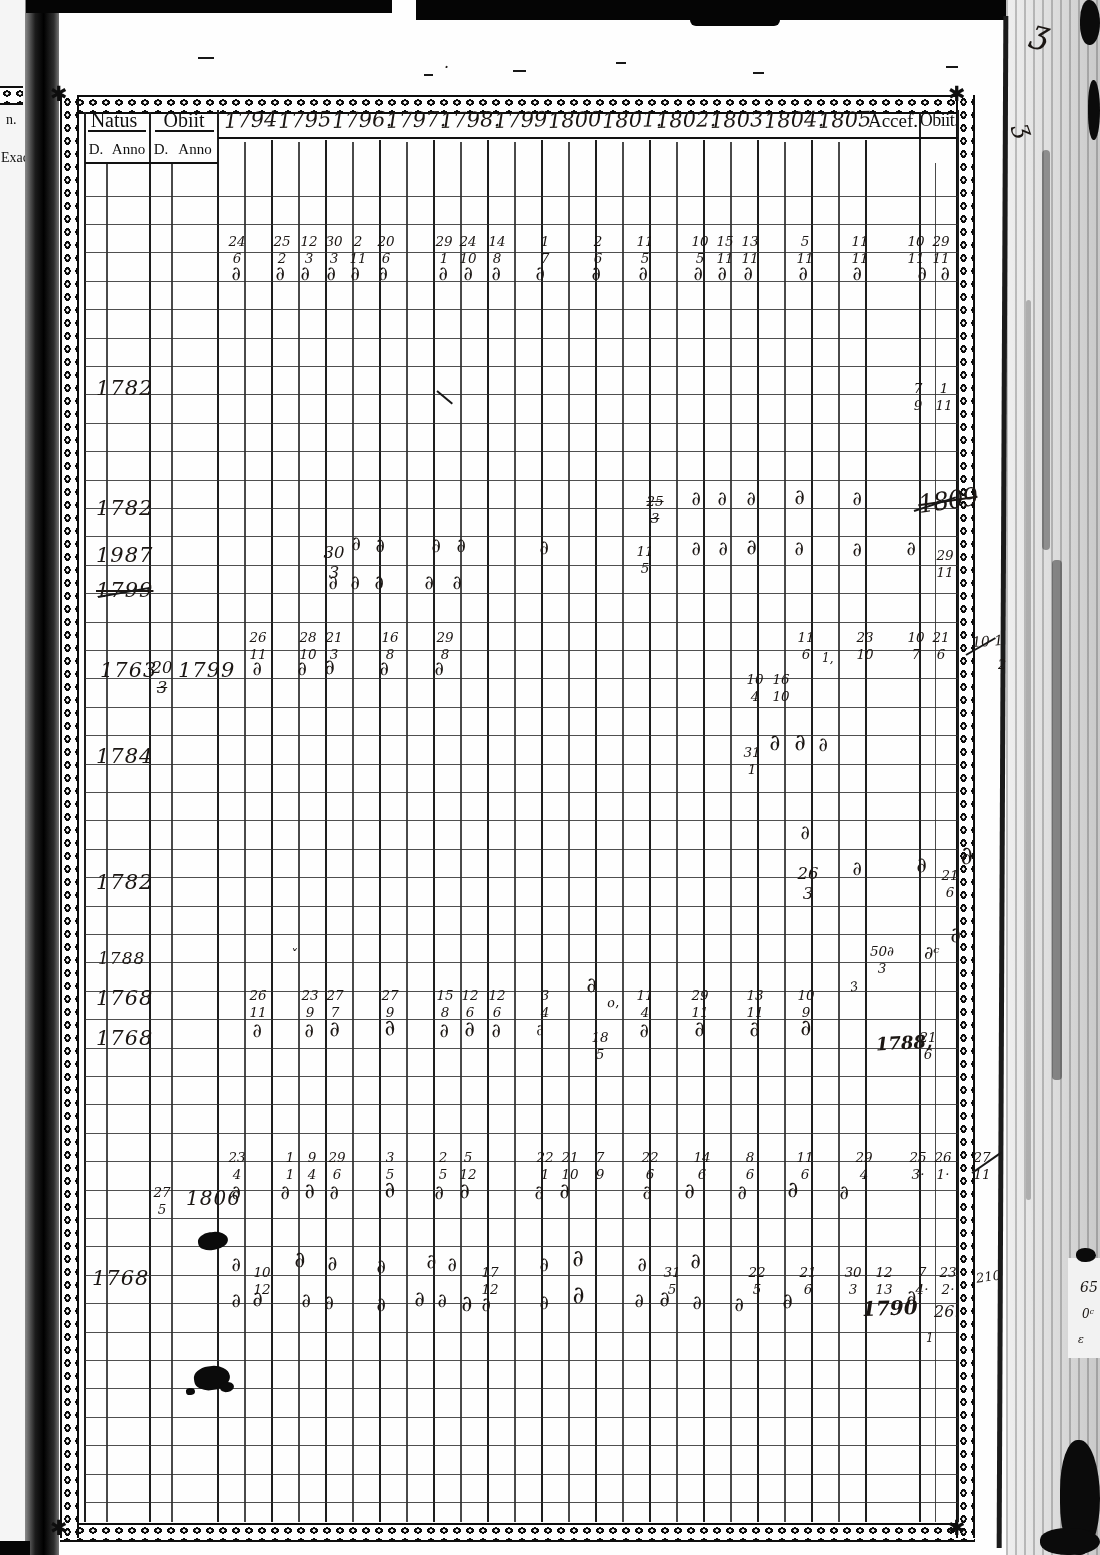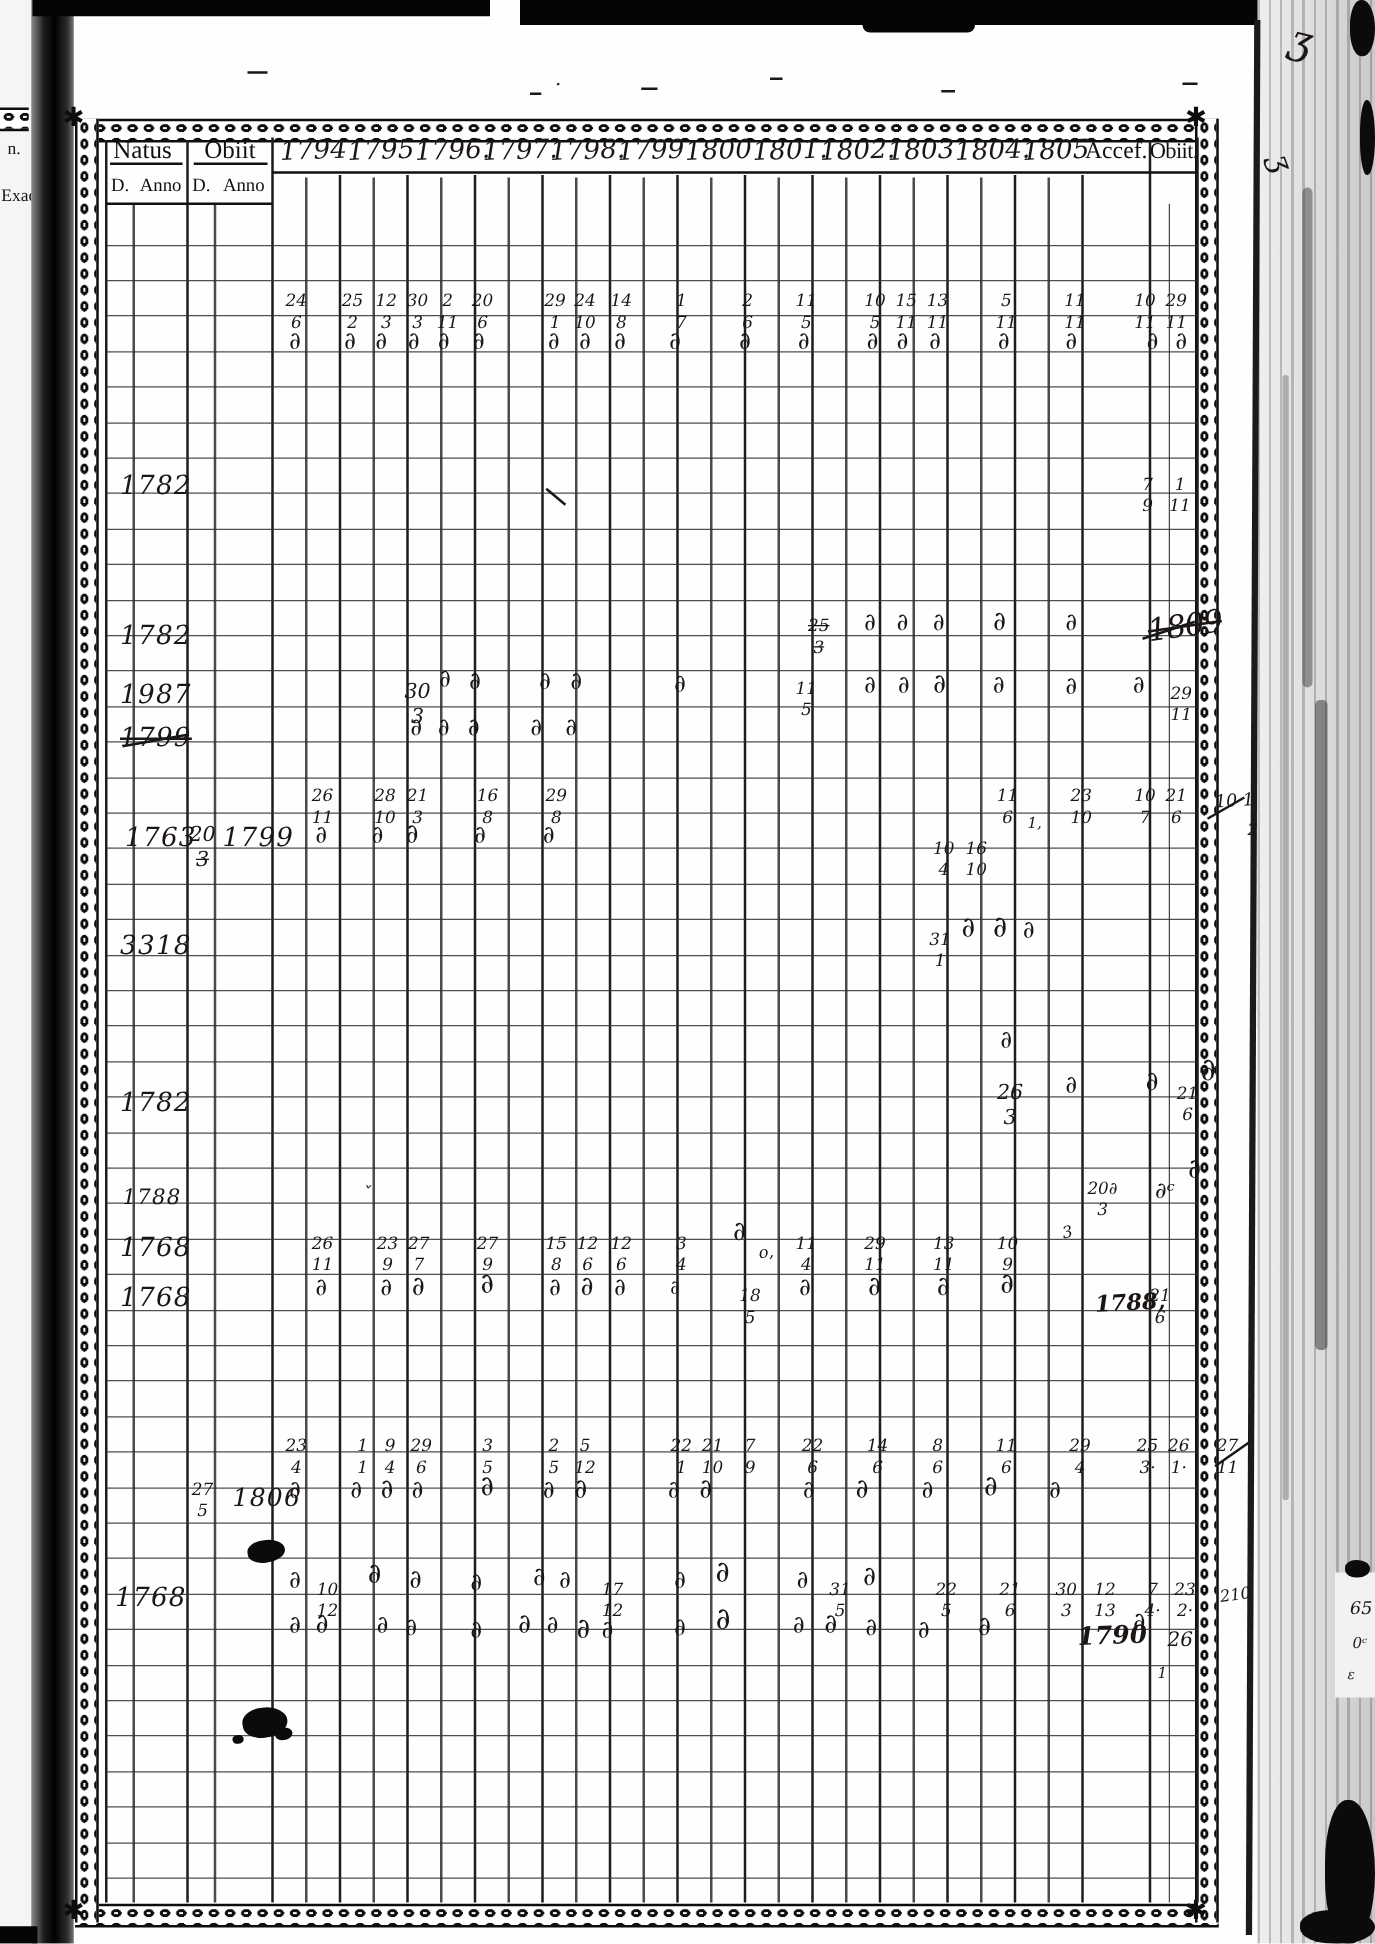--- a/index.html
+++ b/index.html
@@ -396,21 +396,21 @@
       <span class="hw ditto" style="left: 379px; top: 659px;">∂</span>
       <span class="hw ditto" style="left: 434px; top: 659px;">∂</span>
       <div class="hw frac" style="left: 755px; top: 673px;">
         <span>10</span>
         <span>4</span>
       </div>
       <div class="hw frac" style="left: 781px; top: 673px;">
         <span>16</span>
         <span>10</span>
       </div>
-      <span class="hw yr" style="left: 96px; top: 746px;">3318</span>
+      <span class="hw yr" style="left: 96px; top: 746px;">1784</span>
       <div class="hw frac" style="left: 752px; top: 746px;">
         <span>31</span>
         <span>1</span>
       </div>
       <span class="hw ditto" style="font-size: 22px; left: 769px; top: 732px;">∂</span>
       <span class="hw ditto" style="font-size: 23px; left: 794px; top: 731px;">∂</span>
       <span class="hw ditto" style="left: 818px; top: 735px;">∂</span>
       <span class="hw ditto" style="left: 800px; top: 823px;">∂</span>
       <span class="hw yr" style="left: 96px; top: 872px;">1782</span>
       <div class="hw frac big" style="left: 808px; top: 866px;">
@@ -420,21 +420,21 @@
       <span class="hw ditto" style="left: 852px; top: 859px;">∂</span>
       <span class="hw ditto" style="font-size: 21px; left: 916px; top: 855px;">∂</span>
       <div class="hw frac" style="left: 950px; top: 869px;">
         <span>21</span>
         <span>6</span>
       </div>
       <span class="hw ditto" style="font-size: 25px; left: 960px; top: 843px;">∂</span>
       <span class="hw yr" style="font-size: 17px; left: 98px; top: 950px;">1788</span>
       <span class="hw " style="font-size: 14px; left: 290px; top: 948px;">ˇ</span>
       <div class="hw frac" style="left: 882px; top: 945px;">
-        <span>20∂</span>
+        <span>50∂</span>
         <span>3</span>
       </div>
       <span class="hw " style="font-size: 18px; left: 924px; top: 944px;">∂ᶜ</span>
       <span class="hw ditto" style="font-size: 21px; left: 950px; top: 925px;">∂</span>
       <span class="hw yr" style="left: 96px; top: 988px;">1768</span>
       <div class="hw frac" style="left: 258px; top: 989px;">
         <span>26</span>
         <span>11</span>
       </div>
       <div class="hw frac" style="left: 310px; top: 989px;">

